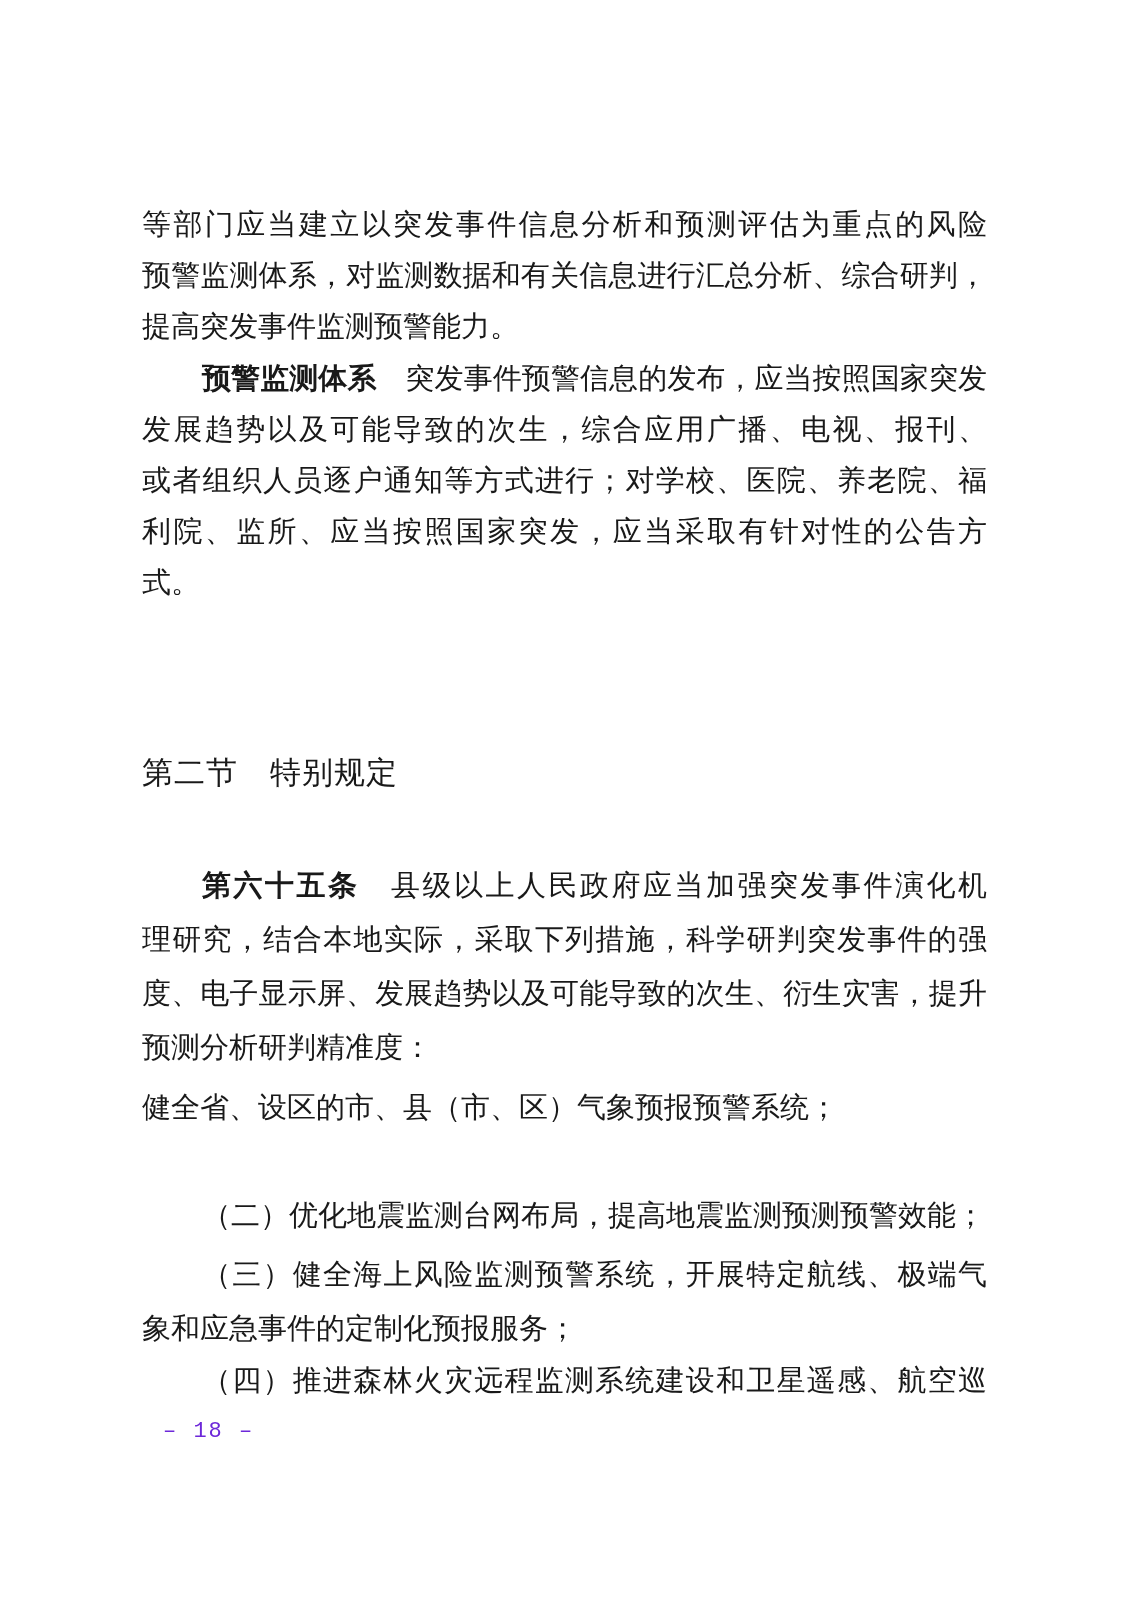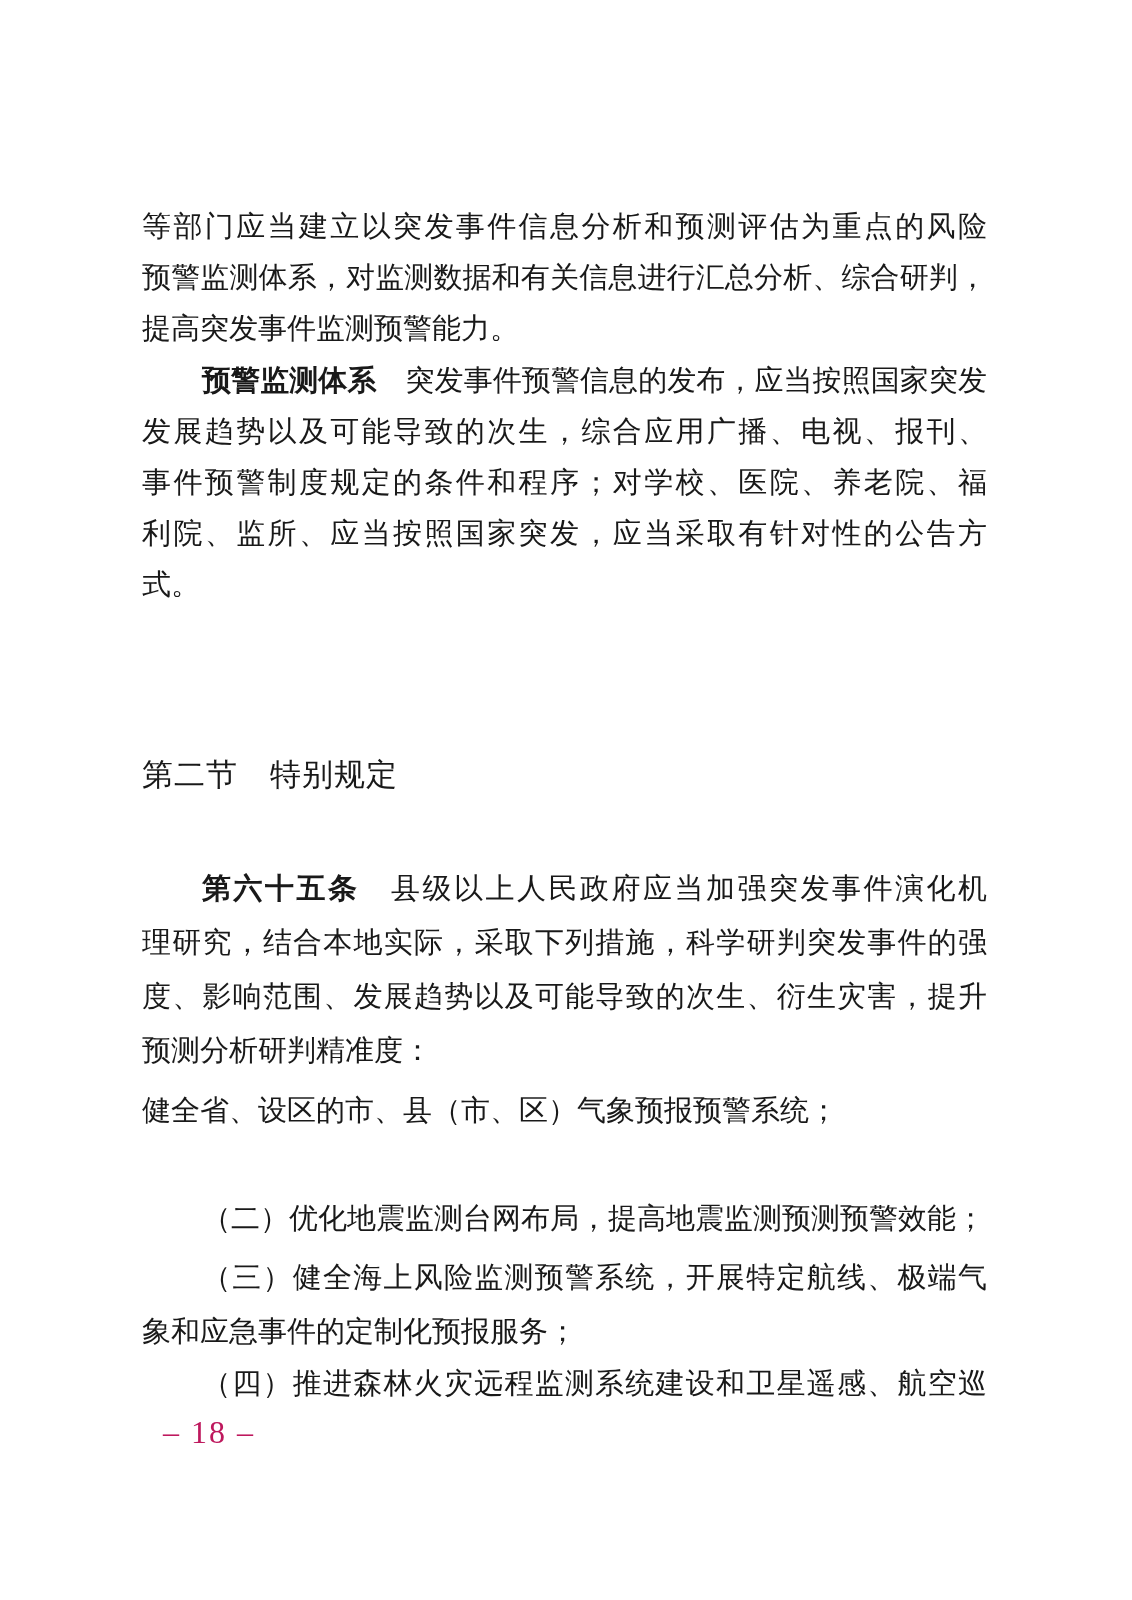--- a/index.html
+++ b/index.html
@@ -6,21 +6,21 @@
     margin: 0;
     padding: 0;
     background: #ffffff;
   }
   .page {
     position: relative;
     width: 1132px;
     height: 1600px;
     background: #ffffff;
     overflow: hidden;
-    font-family: Liberation Serif, serif;
+    font-family: Liberation Mono, monospace;
     color: #191919;
   }
   .block {
     position: absolute;
     left: 142px;
     width: 845px;
     font-size: 29px;
     letter-spacing: 0;
   }
   .lh51 { line-height: 51px; }
@@ -44,51 +44,51 @@
     left: 142px;
     width: 845px;
     font-size: 31px;
     line-height: 54px;
     letter-spacing: 1px;
   }
   .footer {
     position: absolute;
     left: 163px;
     top: 1415px;
-    font-size: 32px;
+    font-size: 22px;
     line-height: 34px;
     letter-spacing: 2px;
-    color: #be185d;
+    color: #6d28d9;
   }
 </style>
 </head>
 <body>
 
 <div class="page">
 
   <section class="block lh51" style="top:201px">
     <div class="tl">等部门应当建立以突发事件信息分析和预测评估为重点的风险</div>
     <div class="tl">预警监测体系，对监测数据和有关信息进行汇总分析、综合研判，</div>
     <div class="tl end">提高突发事件监测预警能力。</div>
   </section>
 
   <section class="block lh51" style="top:355px">
     <div class="tl indent"><span class="article-no">预警监测体系</span><span>　突发事件预警信息的发布，应当按照国家突发</span></div>
     <div class="tl">发展趋势以及可能导致的次生，综合应用广播、电视、报刊、</div>
-    <div class="tl">事件预警制度规定的条件和程序；对学校、医院、养老院、福</div>
+    <div class="tl">或者组织人员逐户通知等方式进行；对学校、医院、养老院、福</div>
     <div class="tl">利院、监所、应当按照国家突发，应当采取有针对性的公告方</div>
     <div class="tl end">式。</div>
   </section>
 
   <h2 class="heading" style="top:748px; margin:0; font-weight:normal;">第二节　特别规定</h2>
 
   <section class="block lh54" style="top:861px">
     <div class="tl indent"><span class="article-no">第六十五条</span><span>　县级以上人民政府应当加强突发事件演化机</span></div>
     <div class="tl">理研究，结合本地实际，采取下列措施，科学研判突发事件的强</div>
-    <div class="tl">度、影响范围、发展趋势以及可能导致的次生、衍生灾害，提升</div>
+    <div class="tl">度、电子显示屏、发展趋势以及可能导致的次生、衍生灾害，提升</div>
     <div class="tl end">预测分析研判精准度：</div>
   </section>
 
   <section class="block lh54" style="top:1083px">
     <div class="tl end">健全省、设区的市、县（市、区）气象预报预警系统；</div>
   </section>
 
   <section class="block lh54" style="top:1191px">
     <div class="tl end indent">（二）优化地震监测台网布局，提高地震监测预测预警效能；</div>
   </section>

